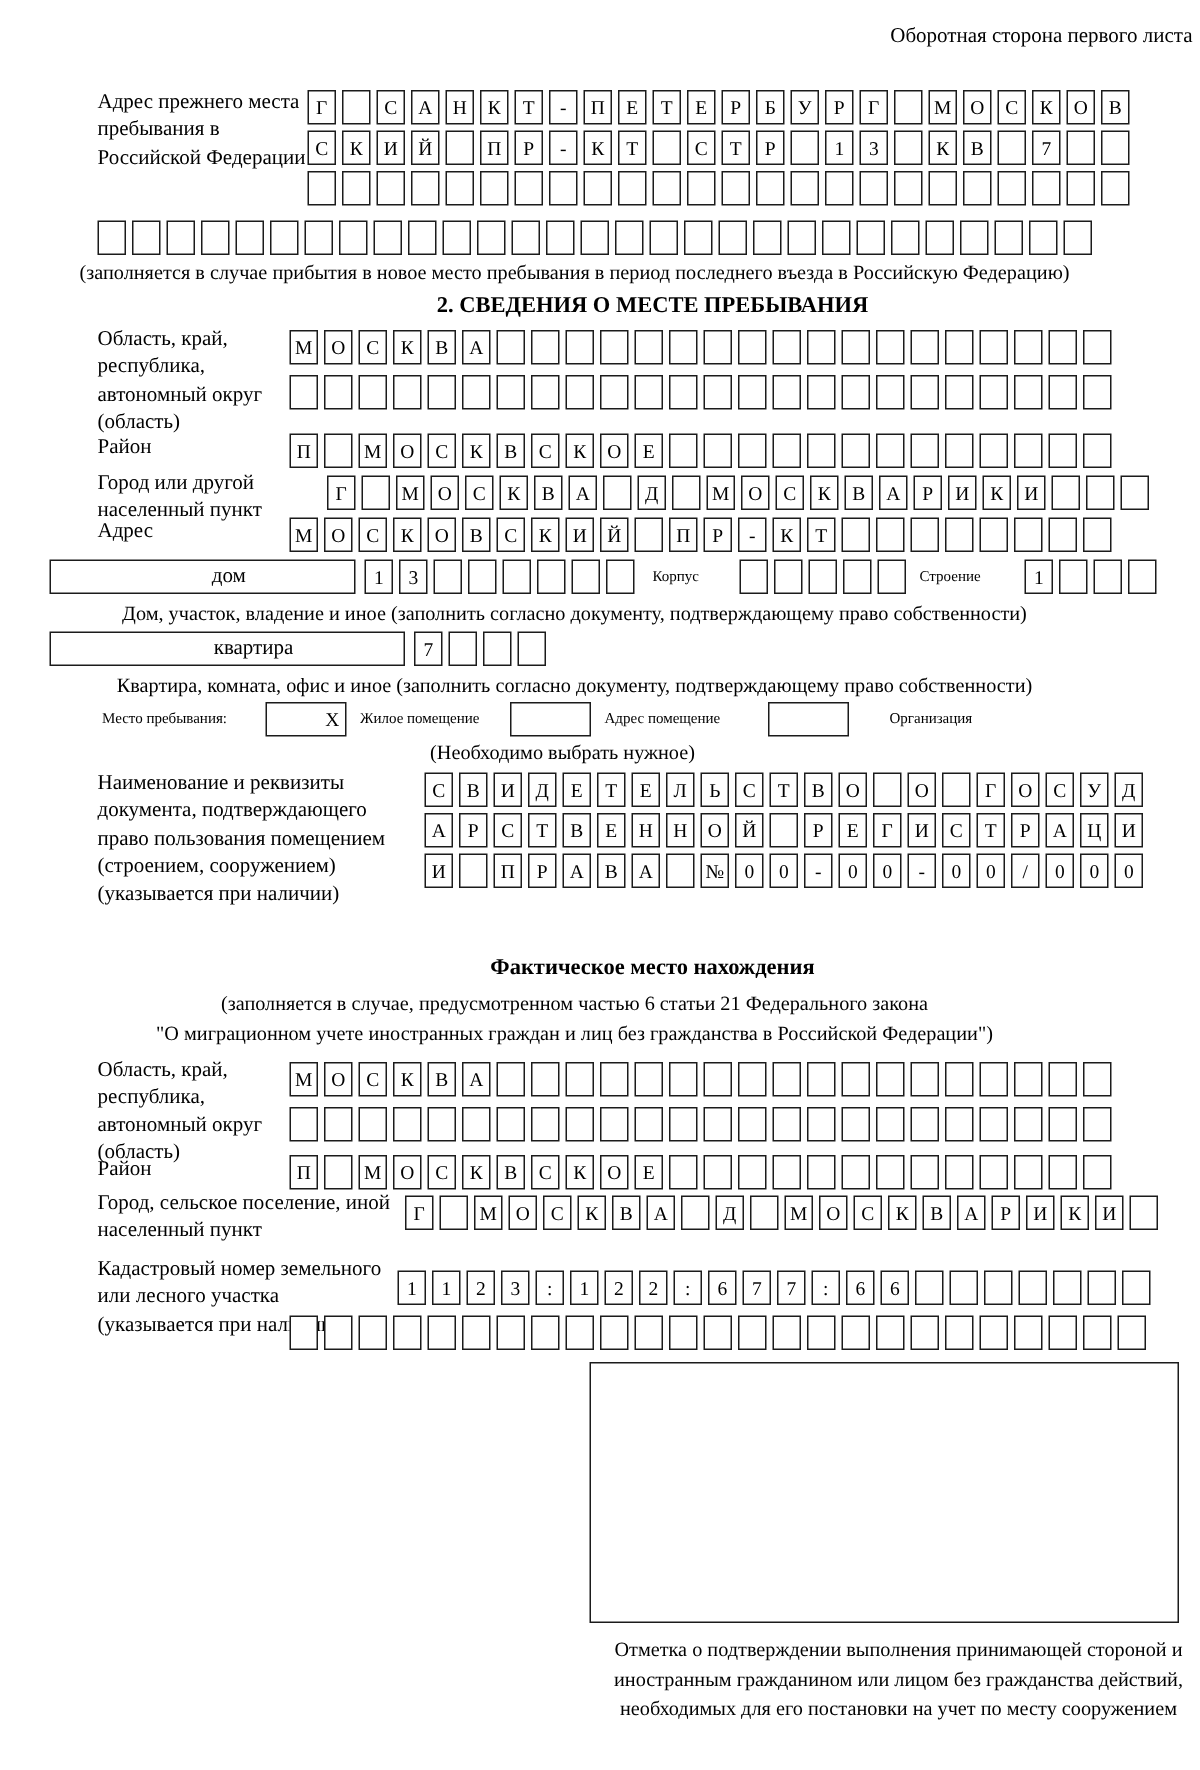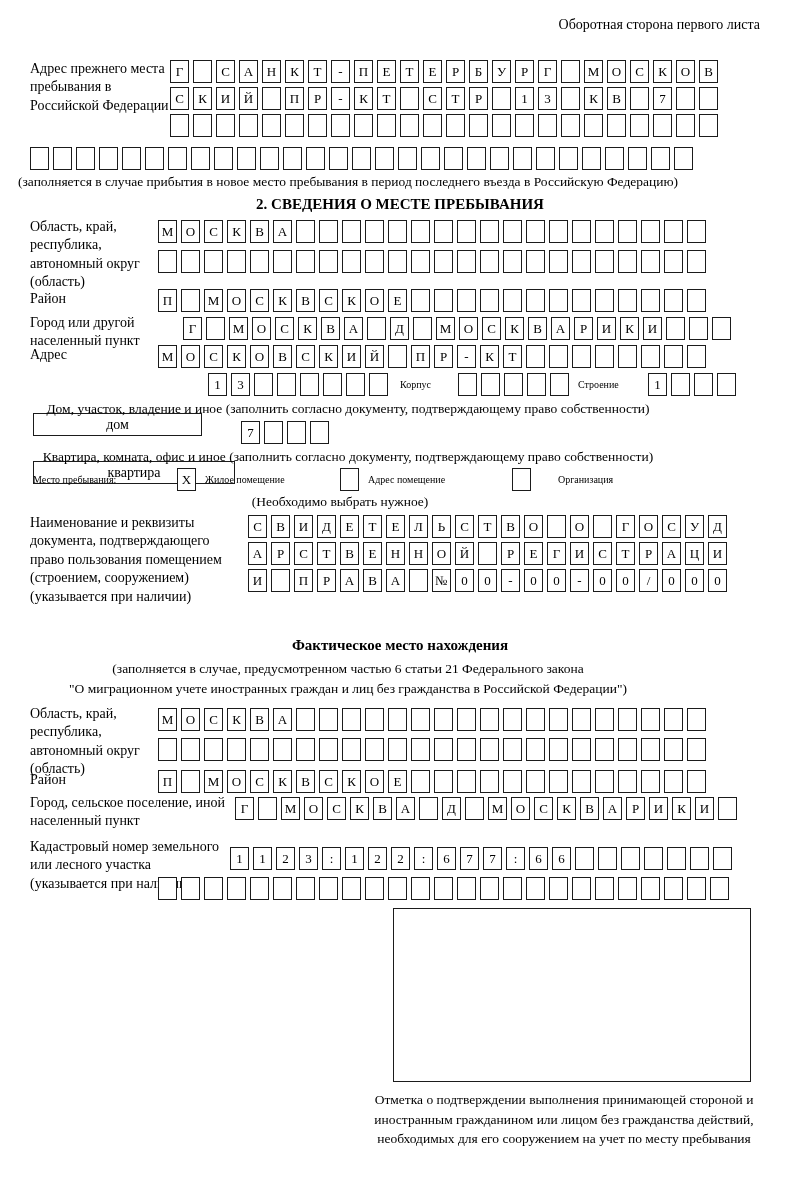--- a/index.html
+++ b/index.html
@@ -1,28 +1,28 @@
 <!DOCTYPE html>
 <html><head>
 <meta charset="utf-8">
 <style>
   html,body{margin:0;padding:0;background:#fff;}
   body{width:800px;height:1180px;position:relative;color:#000;
        font-family:"Liberation Serif","DejaVu Serif",serif;}
-  .abs{position:absolute;}
+  .abs{position:absolute;padding-left:35px;}
   .lbl{font-size:14px;line-height:1.32;}
   .cap{font-size:13.5px;text-align:center;width:696px;left:0;}
   .hd{font-size:15px;font-weight:bold;text-align:center;width:800px;left:0;}
   .cells{display:flex;gap:4px;}
   .cell{width:17px;height:21px;border:1.6px solid #1b1b1b;flex:none;
         display:flex;align-items:center;justify-content:center;
         font-size:13px;line-height:1;background:#fff;}
   .colrows{display:flex;flex-direction:column;gap:4px;}
   .wordbox{border:1.6px solid #1b1b1b;height:21px;display:flex;
-           align-items:center;justify-content:center;font-size:14px;background:#fff;margin-top:40px;}
+           align-items:center;justify-content:center;font-size:14px;background:#fff;}
   .inline-lbl{font-size:10px;line-height:24px;}
   .stamp{border:1.6px solid #1b1b1b;background:#fff;}
 </style>
 </head>
 <body>
 
 <div class="abs lbl" style="top:16px;left:0;width:760px;text-align:right;">Оборотная сторона первого листа</div>
 
 <div class="abs lbl" style="top:60px;left:30px;width:143px;">Адрес прежнего места пребывания в Российской Федерации</div>
 <div class="abs colrows" style="top:60px;left:170px;">
@@ -560,13 +560,13 @@
     <div class="cell"></div>
     <div class="cell"></div>
     <div class="cell"></div>
     <div class="cell"></div>
     <div class="cell"></div>
     <div class="cell"></div>
     <div class="cell"></div>
   </div>
 
 <div class="abs stamp" style="top:908px;left:393px;width:356px;height:172px;"></div>
-<div class="abs" style="top:1090px;left:368px;width:392px;font-size:13.5px;text-align:center;line-height:1.45;">Отметка о подтверждении выполнения принимающей стороной и иностранным гражданином или лицом без гражданства действий, необходимых для его сооружением на учет по месту пребывания</div>
+<div class="abs" style="top:1090px;left:368px;width:392px;font-size:13.5px;text-align:center;line-height:1.45;">Отметка о подтверждении выполнения принимающей стороной и иностранным гражданином или лицом без гражданства действий, необходимых для его постановки на учет по месту сооружением</div>
 
 </body></html>

